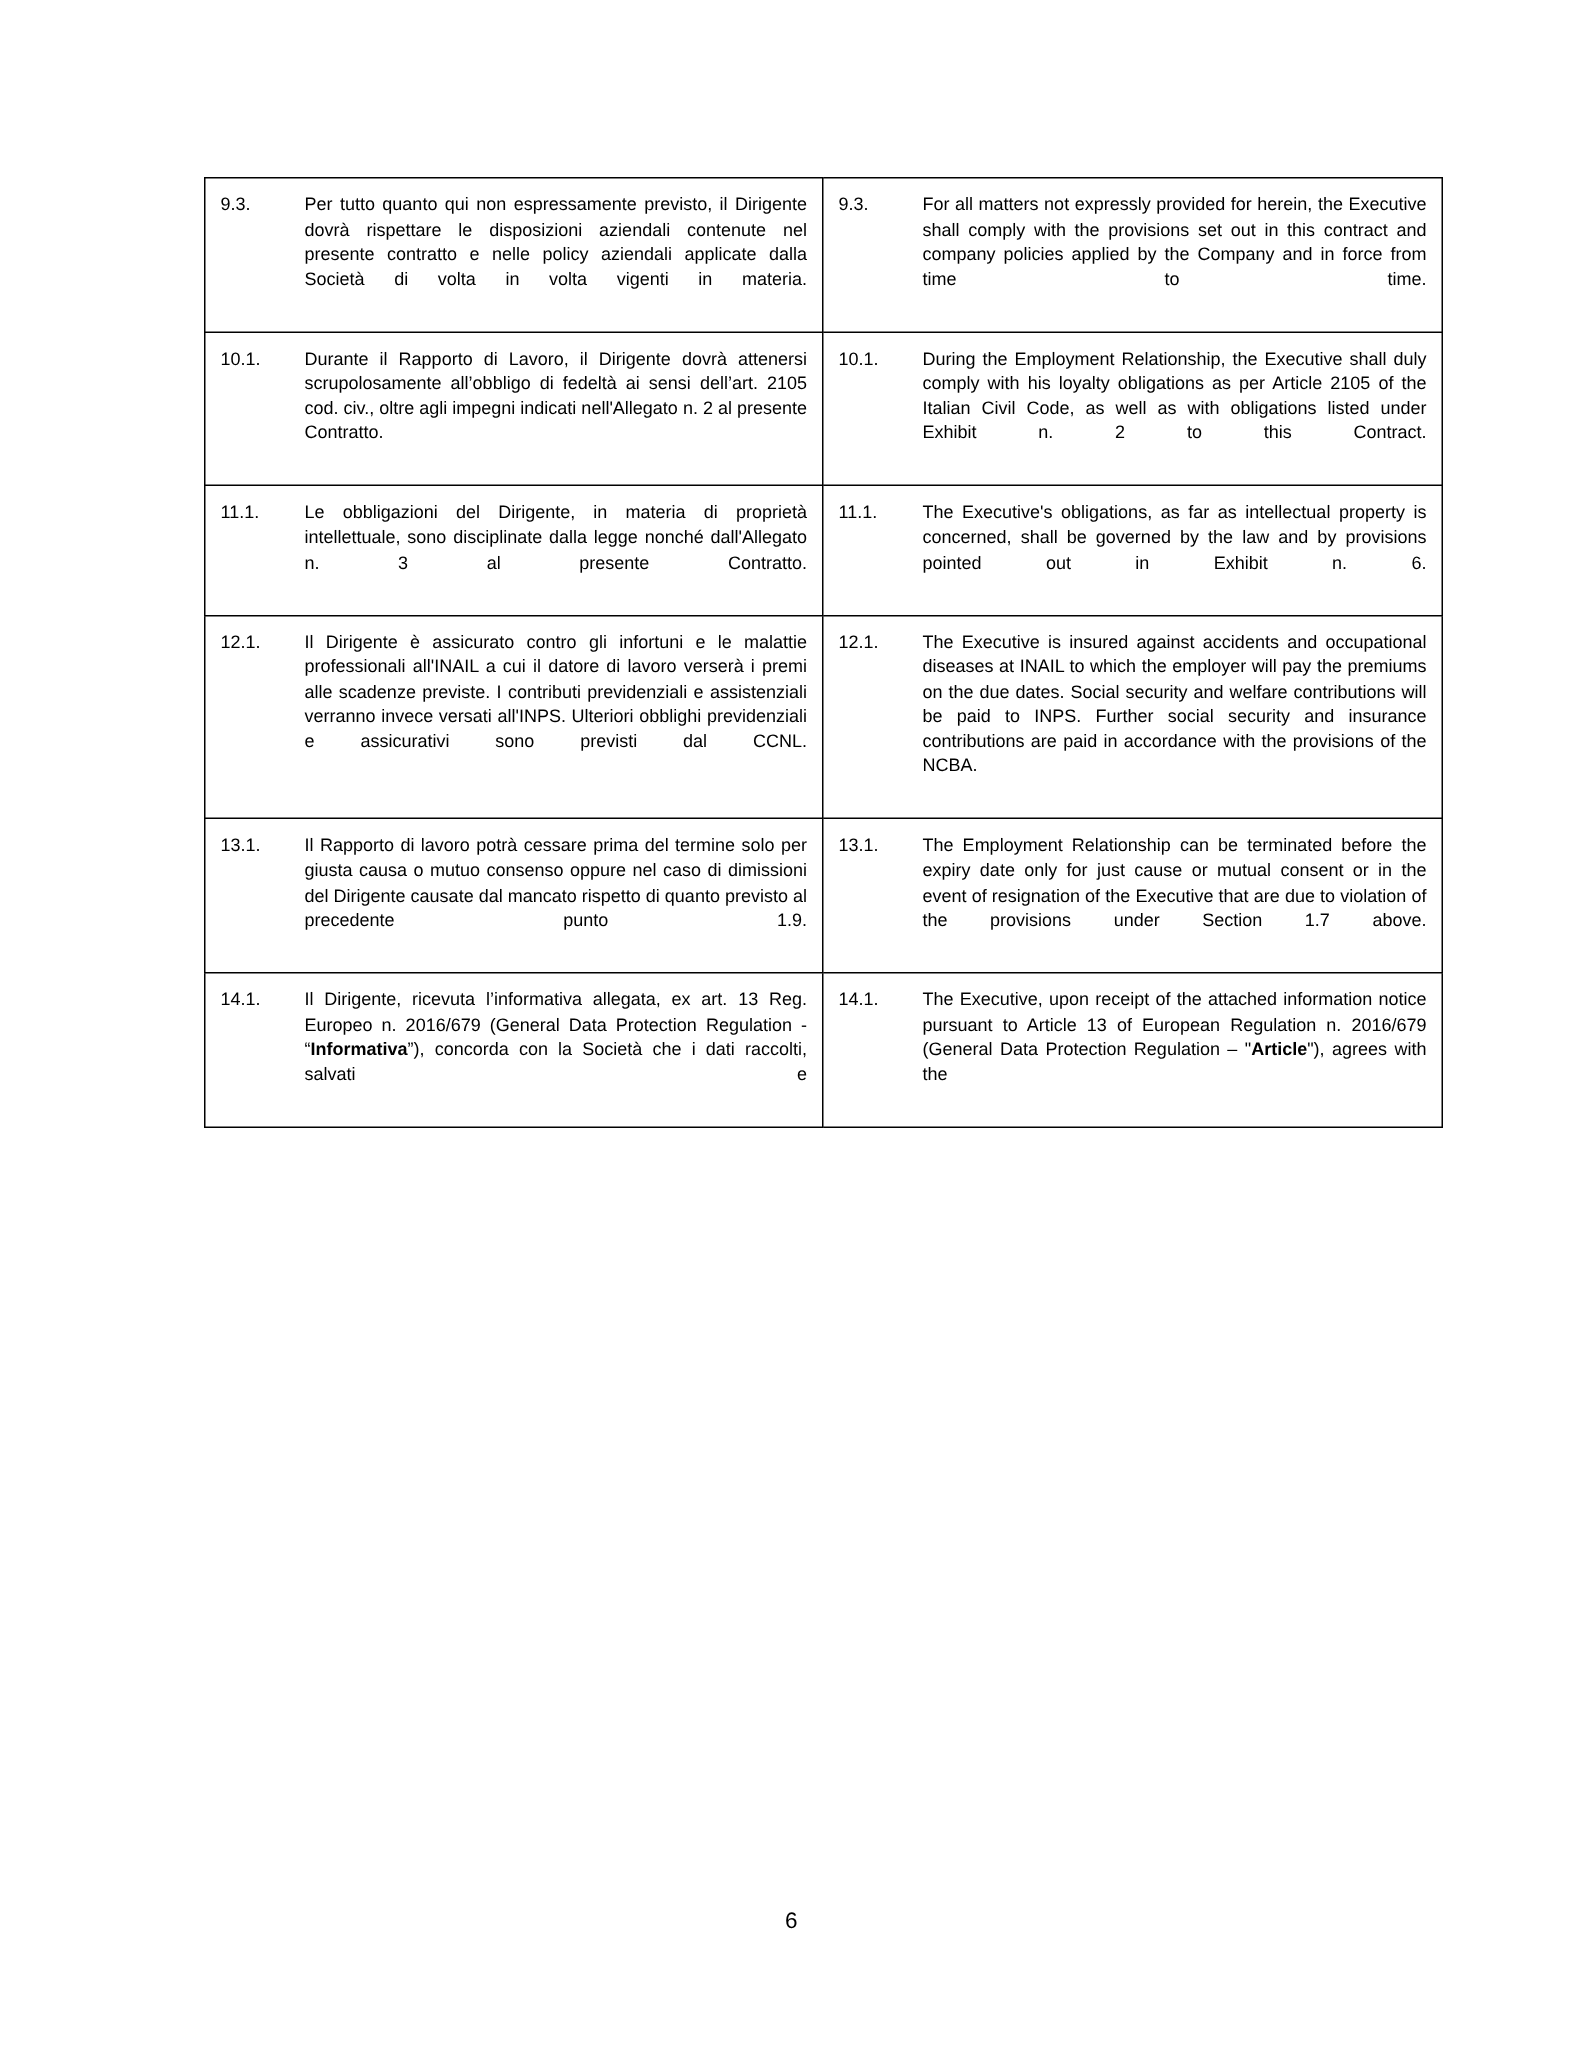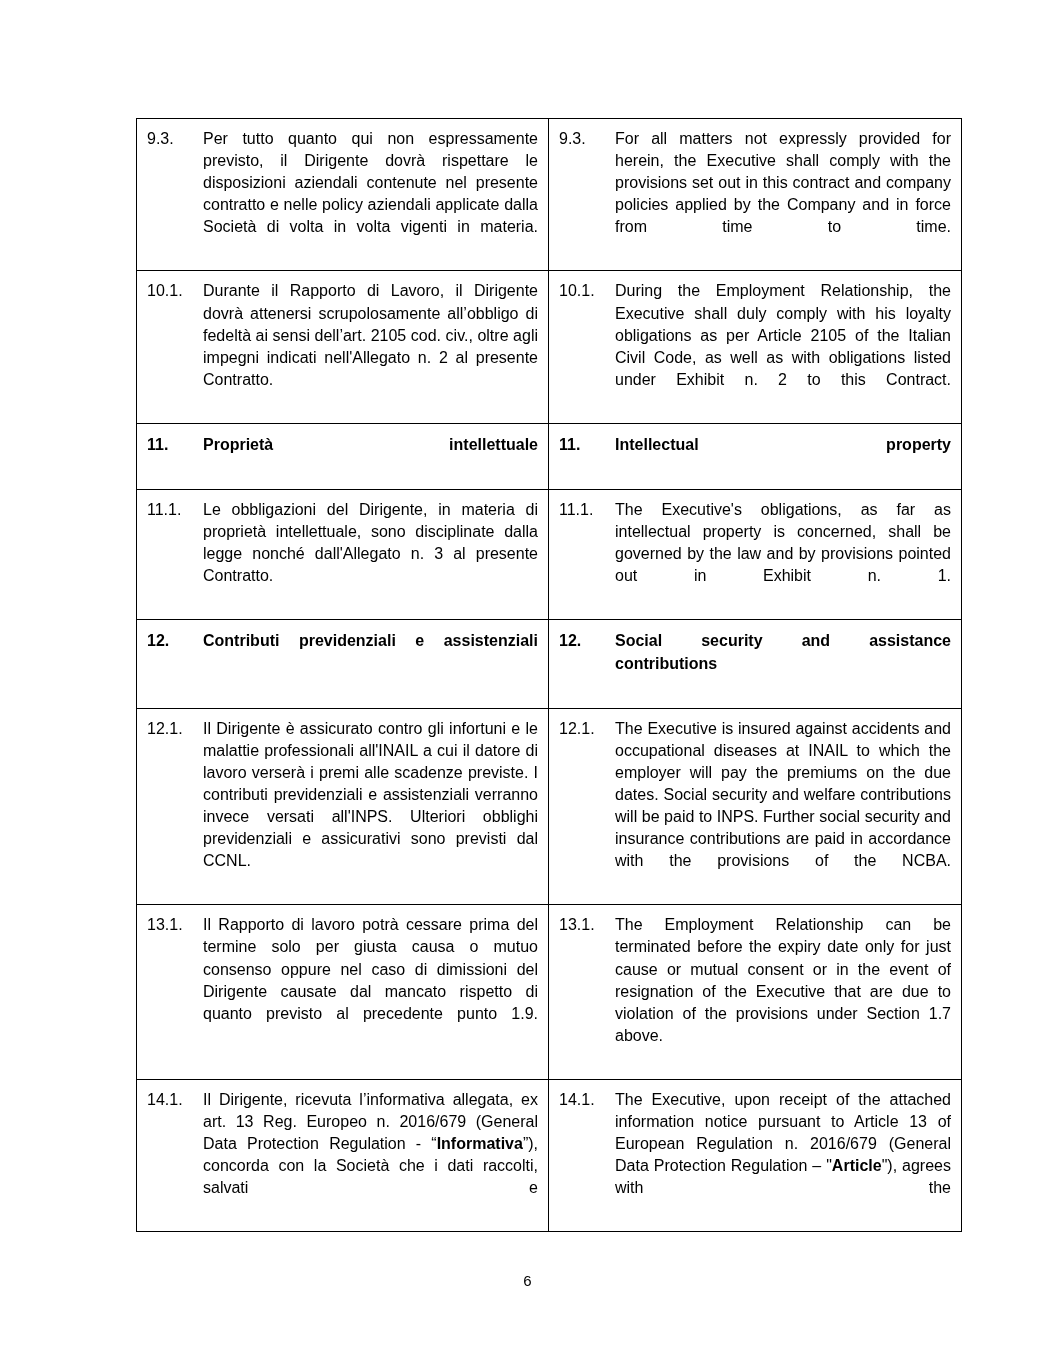--- a/index.html
+++ b/index.html
@@ -27,21 +27,21 @@
     left: 136px;
     top: 118px;
     width: 783px;
     border-collapse: collapse;
     table-layout: fixed;
   }
   .doc-table td {
     border: 1px solid #000000;
     vertical-align: top;
     padding: 9px 10px 10px 10px;
-    font-size: 16px;
+    font-size: 12px;
     line-height: 1.38;
     text-align: justify;
     text-justify: inter-word;
   }
   td.col-left { width: 391px; }
   td.col-right { width: 392px; }
 
   .clause {
     display: flex;
     align-items: flex-start;
@@ -115,64 +115,36 @@
           </div>
         </td>
         <td class="col-right">
           <div class="clause">
             <span class="clause-num">10.1.</span>
             <span class="clause-body">During the Employment Relationship, the Executive shall duly comply with his loyalty obligations as per Article 2105 of the Italian Civil Code, as well as with obligations listed under Exhibit n. 2 to this Contract.</span>
           </div>
         </td>
       </tr>
 
-      <tr class="heading">
-        <td class="col-left">
-          <div class="clause">
-            <span class="clause-num">11.</span>
-            <span class="clause-body">Proprietà intellettuale</span>
-          </div>
-        </td>
-        <td class="col-right">
-          <div class="clause">
-            <span class="clause-num">11.</span>
-            <span class="clause-body">Intellectual property</span>
-          </div>
-        </td>
-      </tr>
 
       <tr class="body-row">
         <td class="col-left">
           <div class="clause">
             <span class="clause-num">11.1.</span>
             <span class="clause-body">Le obbligazioni del Dirigente, in materia di proprietà intellettuale, sono disciplinate dalla legge nonché dall'Allegato n. 3 al presente Contratto.</span>
           </div>
         </td>
         <td class="col-right">
           <div class="clause">
             <span class="clause-num">11.1.</span>
-            <span class="clause-body">The Executive's obligations, as far as intellectual property is concerned, shall be governed by the law and by provisions pointed out in Exhibit n. 1.</span>
+            <span class="clause-body">The Executive's obligations, as far as intellectual property is concerned, shall be governed by the law and by provisions pointed out in Exhibit n. 6.</span>
           </div>
         </td>
       </tr>
 
-      <tr class="heading">
-        <td class="col-left">
-          <div class="clause">
-            <span class="clause-num">12.</span>
-            <span class="clause-body">Contributi previdenziali e assistenziali</span>
-          </div>
-        </td>
-        <td class="col-right">
-          <div class="clause">
-            <span class="clause-num">12.</span>
-            <span class="clause-body">Social security and assistance contributions</span>
-          </div>
-        </td>
-      </tr>
 
       <tr class="body-row">
         <td class="col-left">
           <div class="clause">
             <span class="clause-num">12.1.</span>
             <span class="clause-body">Il Dirigente è assicurato contro gli infortuni e le malattie professionali all'INAIL a cui il datore di lavoro verserà i premi alle scadenze previste. I contributi previdenziali e assistenziali verranno invece versati all'INPS. Ulteriori obblighi previdenziali e assicurativi sono previsti dal CCNL.</span>
           </div>
         </td>
         <td class="col-right">
           <div class="clause">

